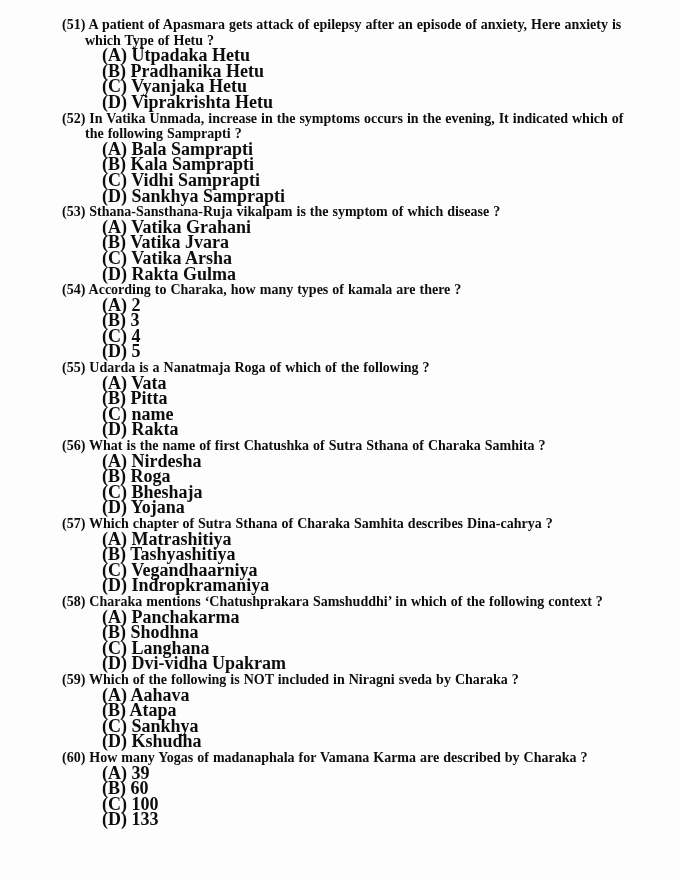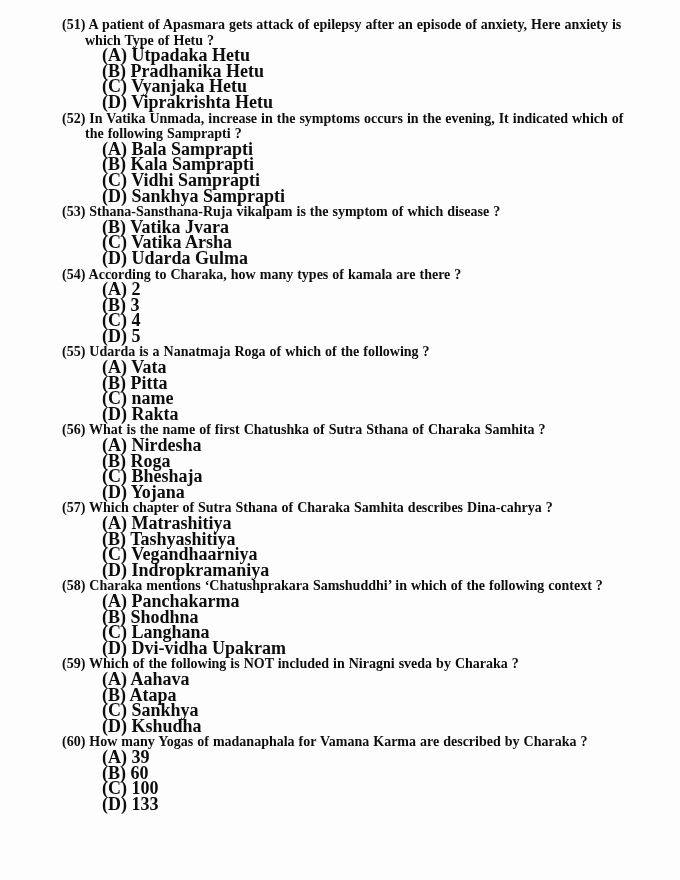--- a/index.html
+++ b/index.html
@@ -51,23 +51,24 @@
       </div>
       <div class="question">
         <div class="qtext"><span class="qnum">(52)</span> <span>In Vatika Unmada, increase in the symptoms occurs in the evening, It indicated which of the following Samprapti ?</span></div>
         <div class="option"><span class="opt-label">(A)</span> <span>Bala Samprapti</span></div>
         <div class="option"><span class="opt-label">(B)</span> <span>Kala Samprapti</span></div>
         <div class="option"><span class="opt-label">(C)</span> <span>Vidhi Samprapti</span></div>
         <div class="option"><span class="opt-label">(D)</span> <span>Sankhya Samprapti</span></div>
       </div>
       <div class="question">
         <div class="qtext"><span class="qnum">(53)</span> <span>Sthana-Sansthana-Ruja vikalpam is the symptom of which disease ?</span></div>
+        <div class="option"><span class="opt-label">(A)</span> <span>Vatika Grahani</span></div>
         <div class="option"><span class="opt-label">(B)</span> <span>Vatika Jvara</span></div>
         <div class="option"><span class="opt-label">(C)</span> <span>Vatika Arsha</span></div>
-        <div class="option"><span class="opt-label">(D)</span> <span>Udarda Gulma</span></div>
+        <div class="option"><span class="opt-label">(D)</span> <span>Rakta Gulma</span></div>
       </div>
       <div class="question">
         <div class="qtext"><span class="qnum">(54)</span> <span>According to Charaka, how many types of kamala are there ?</span></div>
         <div class="option"><span class="opt-label">(A)</span> <span>2</span></div>
         <div class="option"><span class="opt-label">(B)</span> <span>3</span></div>
         <div class="option"><span class="opt-label">(C)</span> <span>4</span></div>
         <div class="option"><span class="opt-label">(D)</span> <span>5</span></div>
       </div>
       <div class="question">
         <div class="qtext"><span class="qnum">(55)</span> <span>Udarda is a Nanatmaja Roga of which of the following  ?</span></div>

